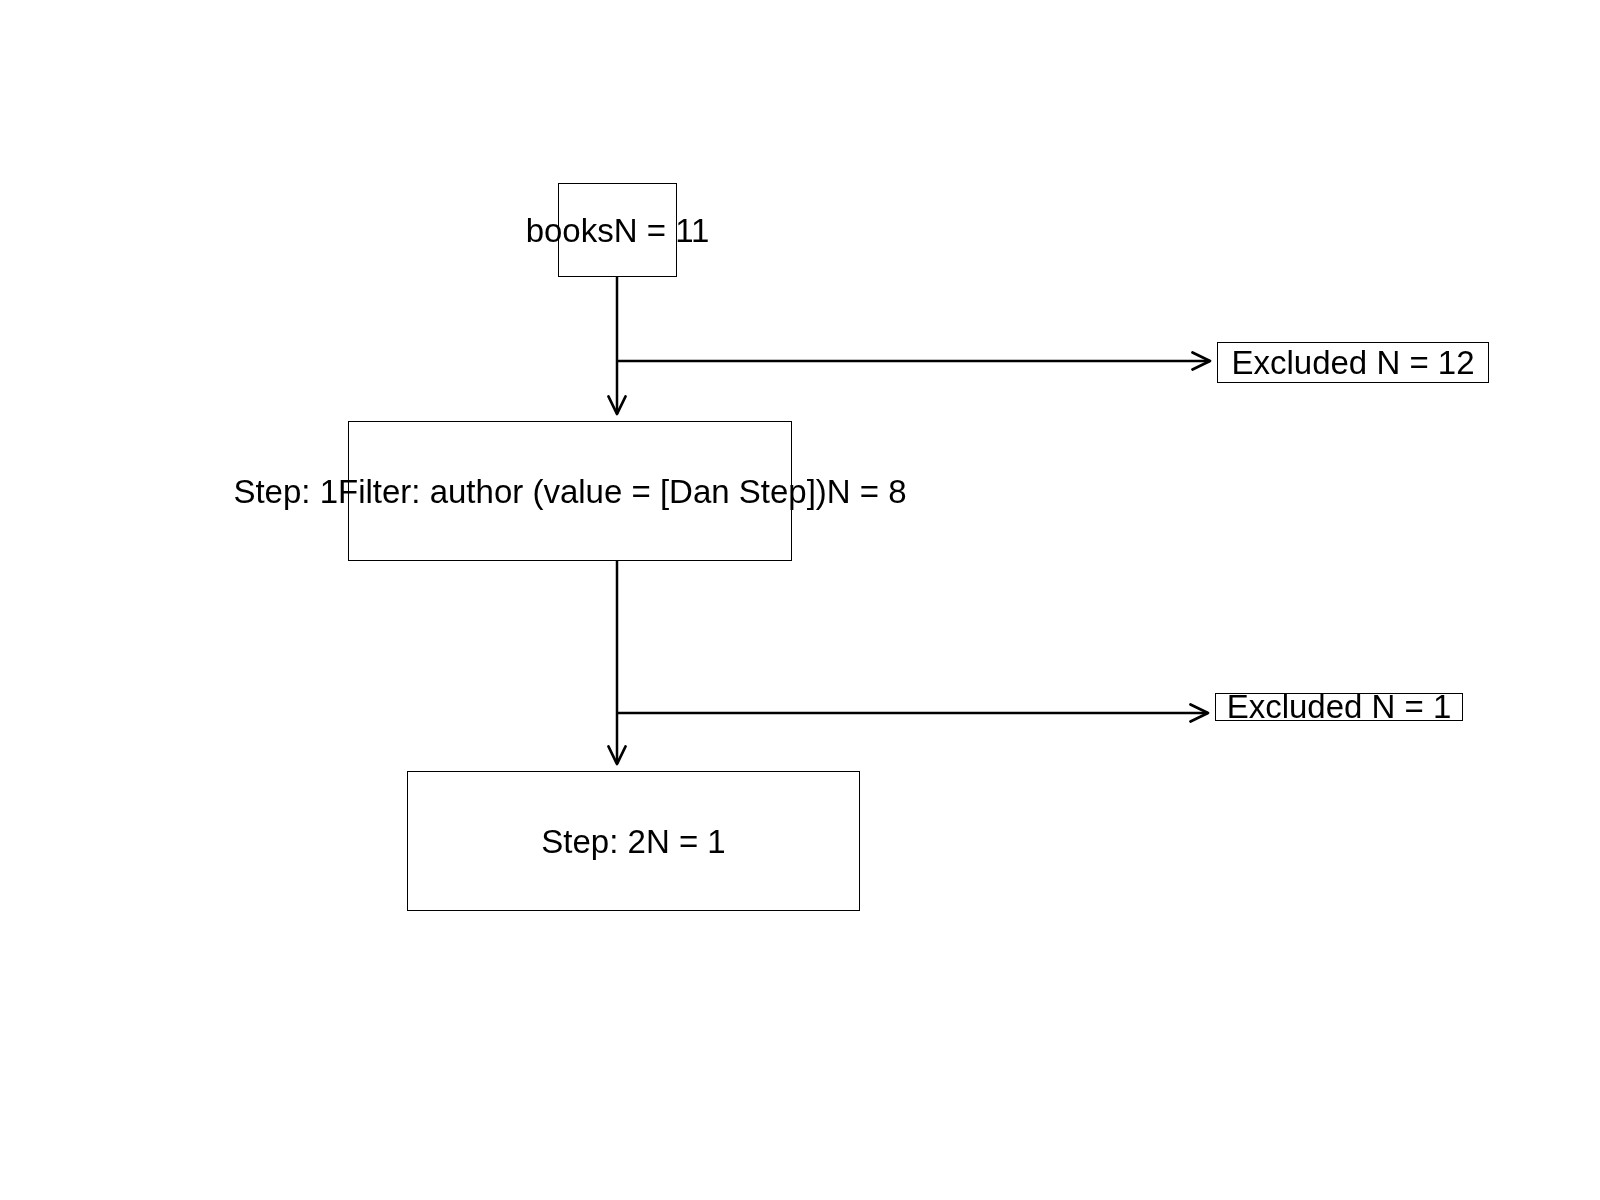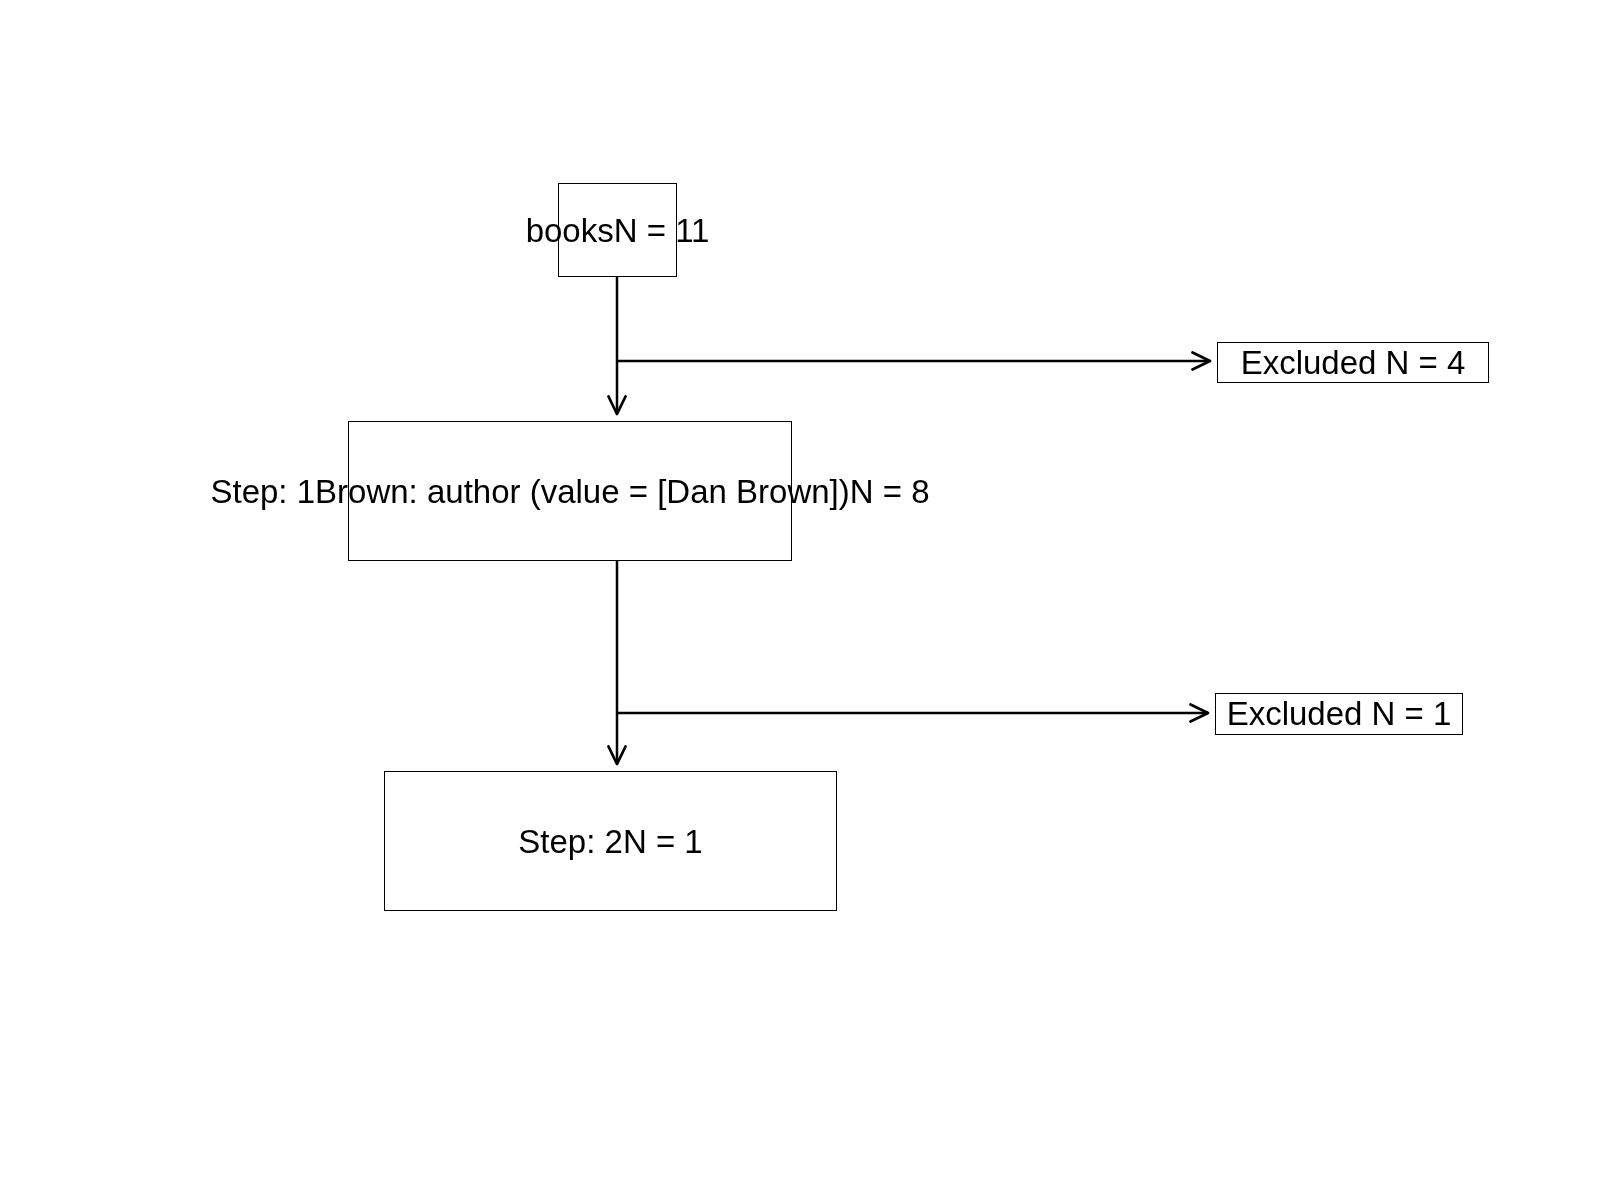--- a/index.html
+++ b/index.html
@@ -49,30 +49,30 @@
     height: 140px;
   }
   .box-excluded1 {
     left: 1217px;
     top: 342px;
     width: 272px;
     height: 41px;
     line-height: 41px;
   }
   .box-step2 {
-    left: 384px;
+    left: 407px;
     top: 771px;
     width: 453px;
     height: 140px;
   }
   .box-excluded2 {
     left: 1215px;
     top: 693px;
     width: 248px;
-    height: 42px;
+    height: 28px;
     line-height: 42px;
   }
   .txt-line {
     display: block;
   }
 </style>
 </head>
 <body>
 
 <div class="page">
@@ -88,26 +88,26 @@
     <line x1="617" y1="561" x2="617" y2="764" stroke="#000000" stroke-width="2.5" marker-end="url(#arrowhead)"></line>
     <line x1="617" y1="713" x2="1208" y2="713" stroke="#000000" stroke-width="2.5" marker-end="url(#arrowhead)"></line>
   </svg>
 
   <div class="box box-source">
     <span class="txt-line">books</span>
     <span class="txt-line">N = 11</span>
   </div>
 
   <div class="box box-excluded1">
-    <span class="txt-line">Excluded N = 4</span>
+    <span class="txt-line">Excluded N = 12</span>
   </div>
 
   <div class="box box-step1">
     <span class="txt-line">Step: 1</span>
-    <span class="txt-line">Brown: author (value = [Dan Brown])</span>
+    <span class="txt-line">Filter: author (value = [Dan Step])</span>
     <span class="txt-line">N = 8</span>
   </div>
 
   <div class="box box-excluded2">
     <span class="txt-line">Excluded N = 1</span>
   </div>
 
   <div class="box box-step2">
     <span class="txt-line">Step: 2</span>
     <span class="txt-line">N = 1</span>

